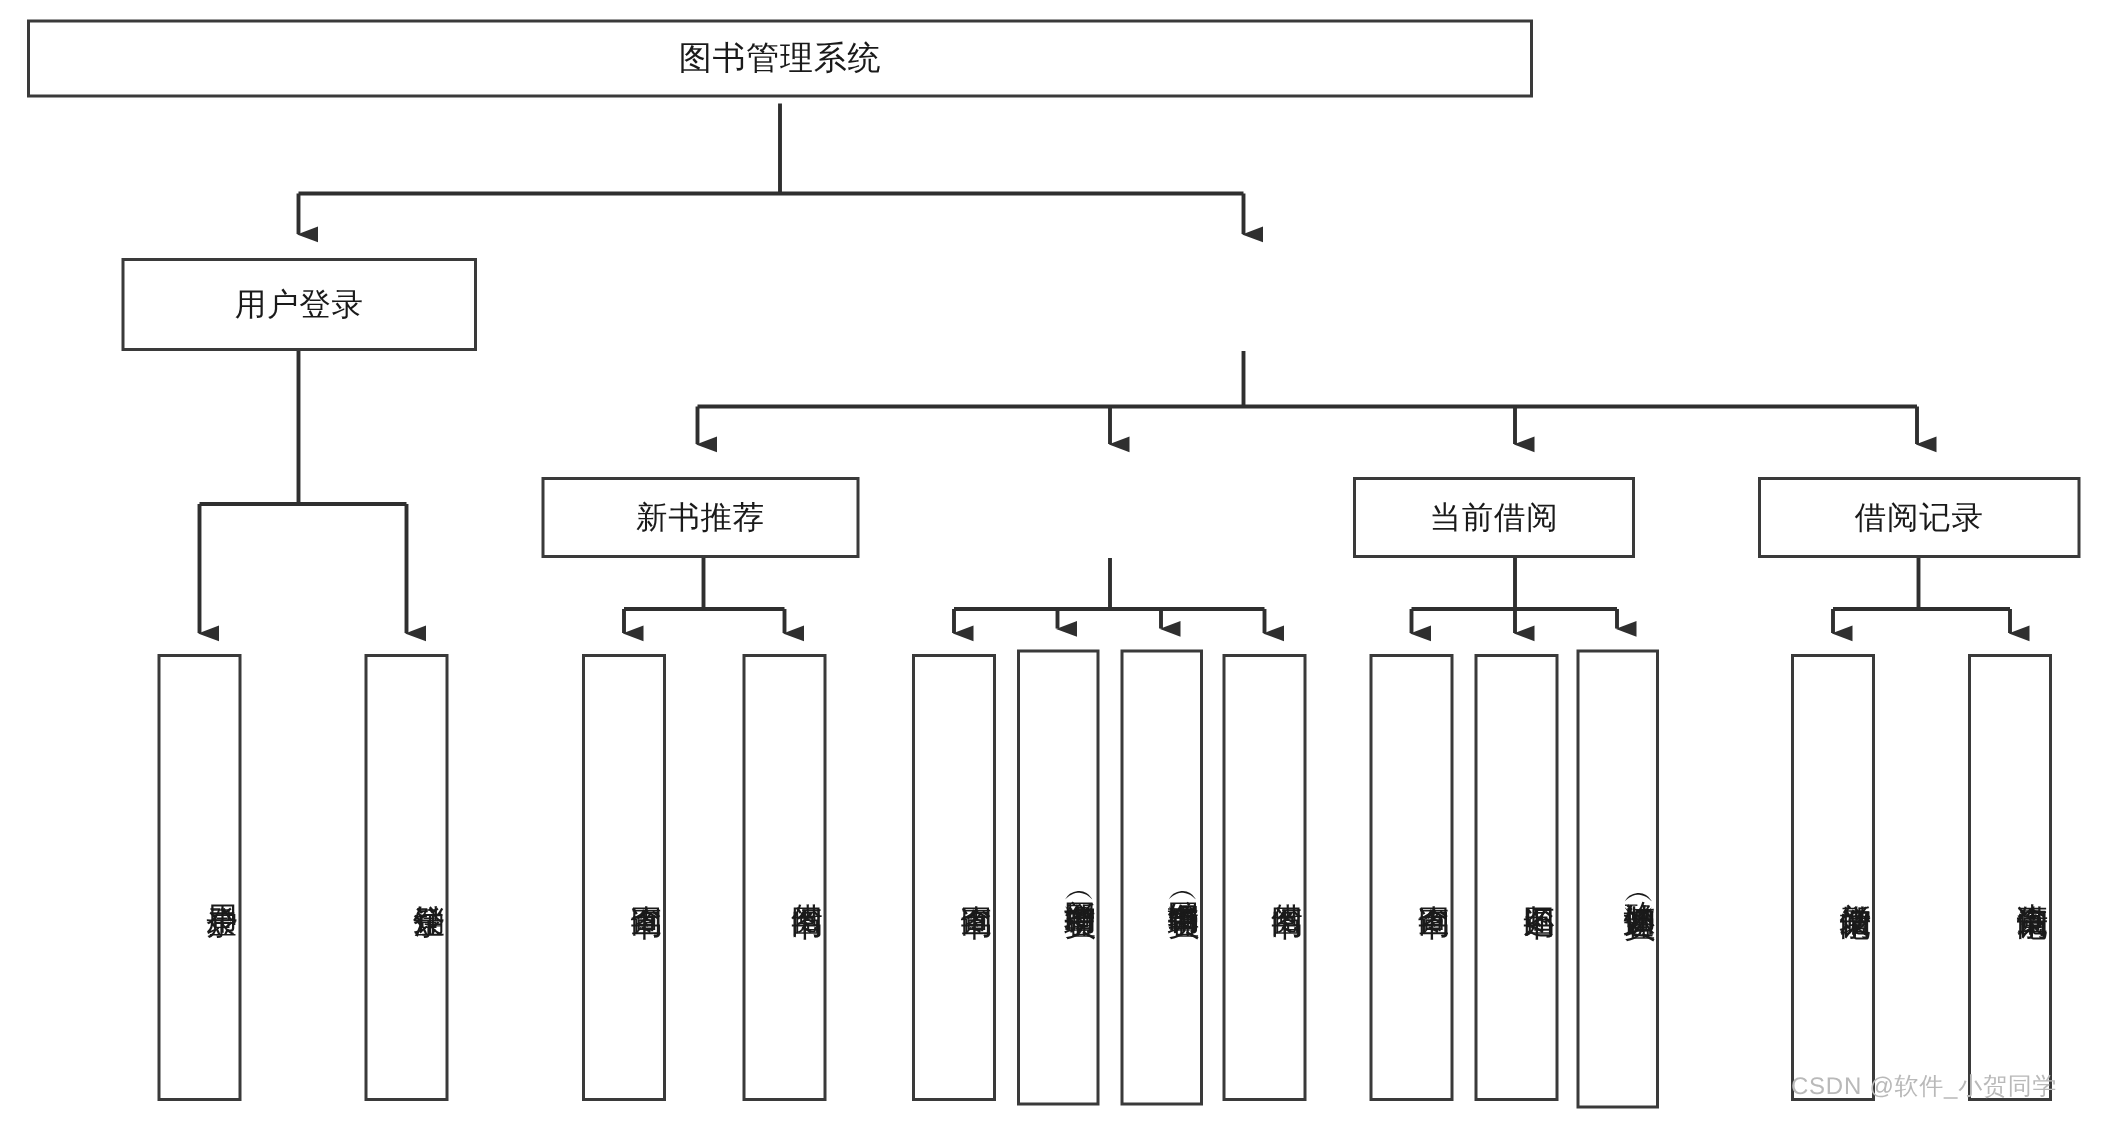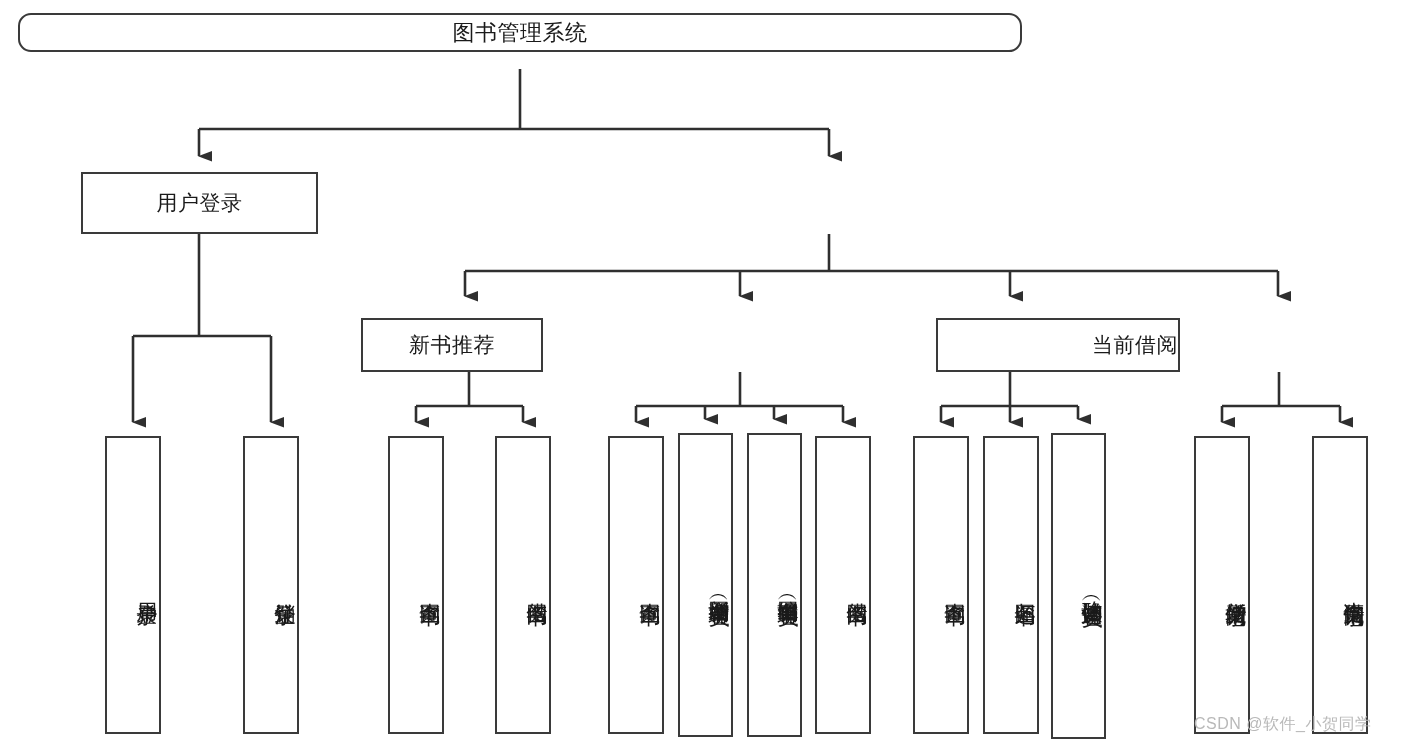--- a/index.html
+++ b/index.html
@@ -113,33 +113,36 @@
       <path d="M1010 406 L1010 422" marker-end="url(#arrow)"></path>
       <path d="M1078 406 L1078 419" marker-end="url(#arrow)"></path>
 
       <path d="M1279 372 L1279 406"></path>
       <path d="M1222 406 L1340 406"></path>
       <path d="M1222 406 L1222 422" marker-end="url(#arrow)"></path>
       <path d="M1340 406 L1340 422" marker-end="url(#arrow)"></path>
     </g>
   </svg>
 
-  <div class="node node-h node-root" style="left:18px; top:13px; width:1004px; height:39px;border-radius:13px;">
+  <div class="node node-h node-root" style="left:18px; top:13px; width:1004px; height:52px;">
     <span>图书管理系统</span>
   </div>
 
   <div class="node node-h" style="left:81px; top:172px; width:237px; height:62px;">
     <span>用户登录</span>
   </div>
 
-  <div class="node node-h" style="left:361px; top:318px; width:182px; height:54px;">
+  <div class="node node-h" style="left:361px; top:318px; width:212px; height:54px;">
     <span>新书推荐</span>
   </div>
-  <div class="node node-h" style="left:936px; top:318px; width:244px; height:54px;justify-content:flex-end;">
+  <div class="node node-h" style="left:902px; top:318px; width:188px; height:54px;">
     <span>当前借阅</span>
+  </div>
+  <div class="node node-h" style="left:1172px; top:318px; width:215px; height:54px;">
+    <span>借阅记录</span>
   </div>
 
   <div class="node node-v" style="left:105px; top:436px; width:56px; height:298px;">
     <span>用户登录</span>
   </div>
   <div class="node node-v" style="left:243px; top:436px; width:56px; height:298px;">
     <span>注销登录</span>
   </div>
 
   <div class="node node-v" style="left:388px; top:436px; width:56px; height:298px;">

